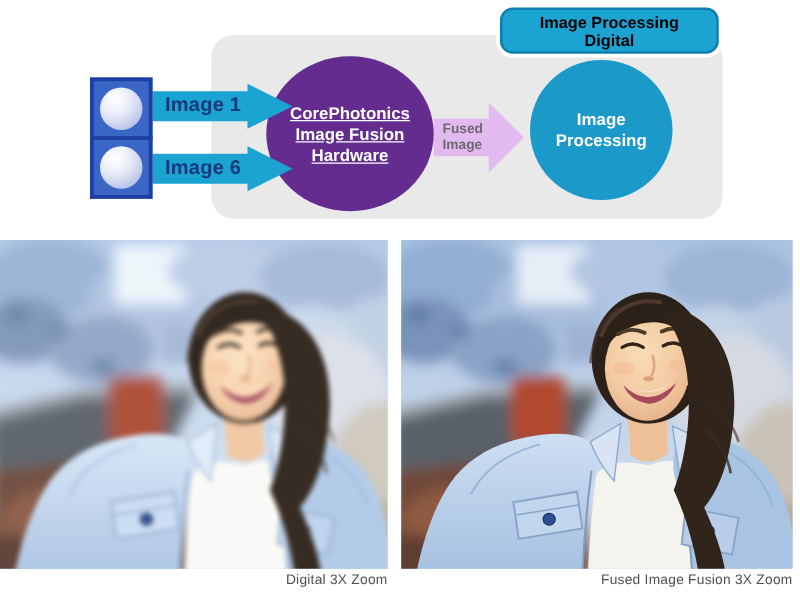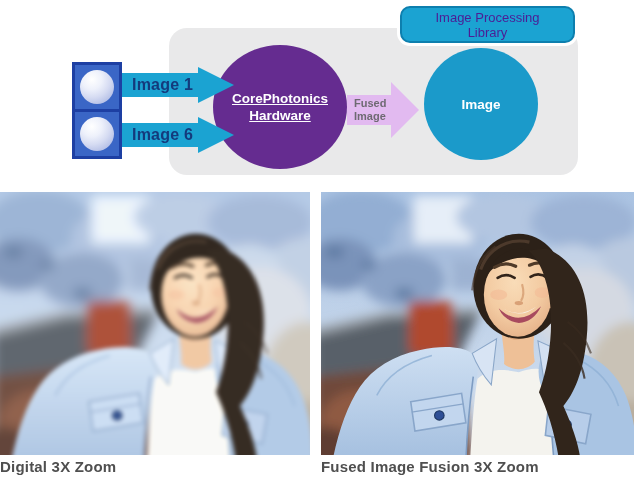--- a/index.html
+++ b/index.html
@@ -3,21 +3,21 @@
 <meta charset="utf-8">
 <style>
   html,body{margin:0;padding:0;background:#fff;}
   .stage{position:relative;width:640px;height:480px;background:#fff;overflow:hidden;
          font-family:"Liberation Sans","DejaVu Sans",sans-serif;}
   
   .panel{position:absolute;left:169px;top:28px;width:409px;height:147px;
          background:var(--panel);border-radius:18px;z-index:0;}
   .badge{position:absolute;left:400px;top:6px;width:171px;height:31px;
          background:var(--teal);border:2px solid var(--teal_dark);border-radius:10px;
-         box-shadow:0 0 0 3px #fff;z-index:4;color:#4c1d95;font-weight:normal;font-size:13px;
+         box-shadow:0 0 0 3px #fff;z-index:4;color:#000000;font-weight:bold;font-size:13px;
          line-height:15px;text-align:center;padding-top:2px;}
   .badge span{display:block;}
   .camera{position:absolute;left:72px;top:62px;z-index:4;}
   .cam{width:44px;height:44px;background:var(--camera_fill);border:3px solid var(--camera_border);
        display:flex;align-items:center;justify-content:center;}
   .cam+.cam{margin-top:-3px;}
   .lens{width:34px;height:34px;border-radius:50%;display:block;
         background:radial-gradient(circle at 35% 28%, #ffffff 0%, #eef1fb 30%, #d5dbf2 55%, #b4bfe6 80%, #97a4d2 100%);}
   .arrow{position:absolute;width:112px;height:36px;z-index:3;}
   .arrow .a-body{position:absolute;left:0;top:6px;width:78px;height:24px;background:var(--teal);}
@@ -41,36 +41,36 @@
   .node span{display:block;}
   .purple{left:213px;top:45px;width:134px;height:124px;background:var(--purple);text-decoration:underline;}
   .tealc{left:424px;top:48px;width:114px;height:112px;background:var(--teal2);}
   
   .photo{position:absolute;top:192px;height:263px;overflow:hidden;background:#b9cde9;}
   .photo svg{width:100%;height:100%;display:block;transform:scale(1.05);transform-origin:50% 50%;}
   .photo-left{left:0;width:310px;}
   .photo-right{left:321px;width:313px;}
   .photo-left svg{filter:blur(2.1px) saturate(.88) brightness(1.06) contrast(.95);}
   .photo-right svg{filter:blur(.35px);}
-  .caption{position:absolute;top:458px;font-size:15px;font-weight:bold;color:var(--caption);
-           text-align:left;letter-spacing:.2px;}
+  .caption{position:absolute;top:458px;font-size:11px;font-weight:normal;color:var(--caption);
+           text-align:right;letter-spacing:.2px;}
   .caption-left{left:0;width:310px;}
   .caption-right{left:321px;width:313px;}
 </style>
 </head>
 <body>
 
 <div class="stage">
 
   <section>
     <div class="panel"></div>
 
     <div class="badge">
       <span>Image Processing</span>
-      <span>Library</span>
+      <span>Digital</span>
     </div>
 
     <div class="camera">
       <div class="cam">
         <span class="lens"></span>
       </div>
       <div class="cam">
         <span class="lens"></span>
       </div>
     </div>
@@ -83,36 +83,38 @@
 
     <div class="arrow arrow2">
       <span class="a-body"></span>
       <span class="a-head"></span>
       <span class="a-label">Image 6</span>
     </div>
 
     <div class="node purple">
       <div>
         <span>CorePhotonics</span>
+        <span>Image Fusion</span>
         <span>Hardware</span>
       </div>
     </div>
 
     <div class="lav">
       <span class="l-body"></span>
       <span class="l-head"></span>
       <span class="l-label">
         <span>Fused</span>
         <span>Image</span>
       </span>
     </div>
 
     <div class="node tealc">
       <div>
         <span>Image</span>
+        <span>Processing</span>
       </div>
     </div>
   </section>
 
   <section>
 
     <svg width="0" height="0" style="position:absolute" xmlns="http://www.w3.org/2000/svg" xmlns:xlink="http://www.w3.org/1999/xlink" aria-hidden="true">
       <defs>
         <linearGradient id="skyG" x1="0" y1="0" x2="0" y2="1">
           <stop offset="0" stop-color="#a9c2e2"></stop>

